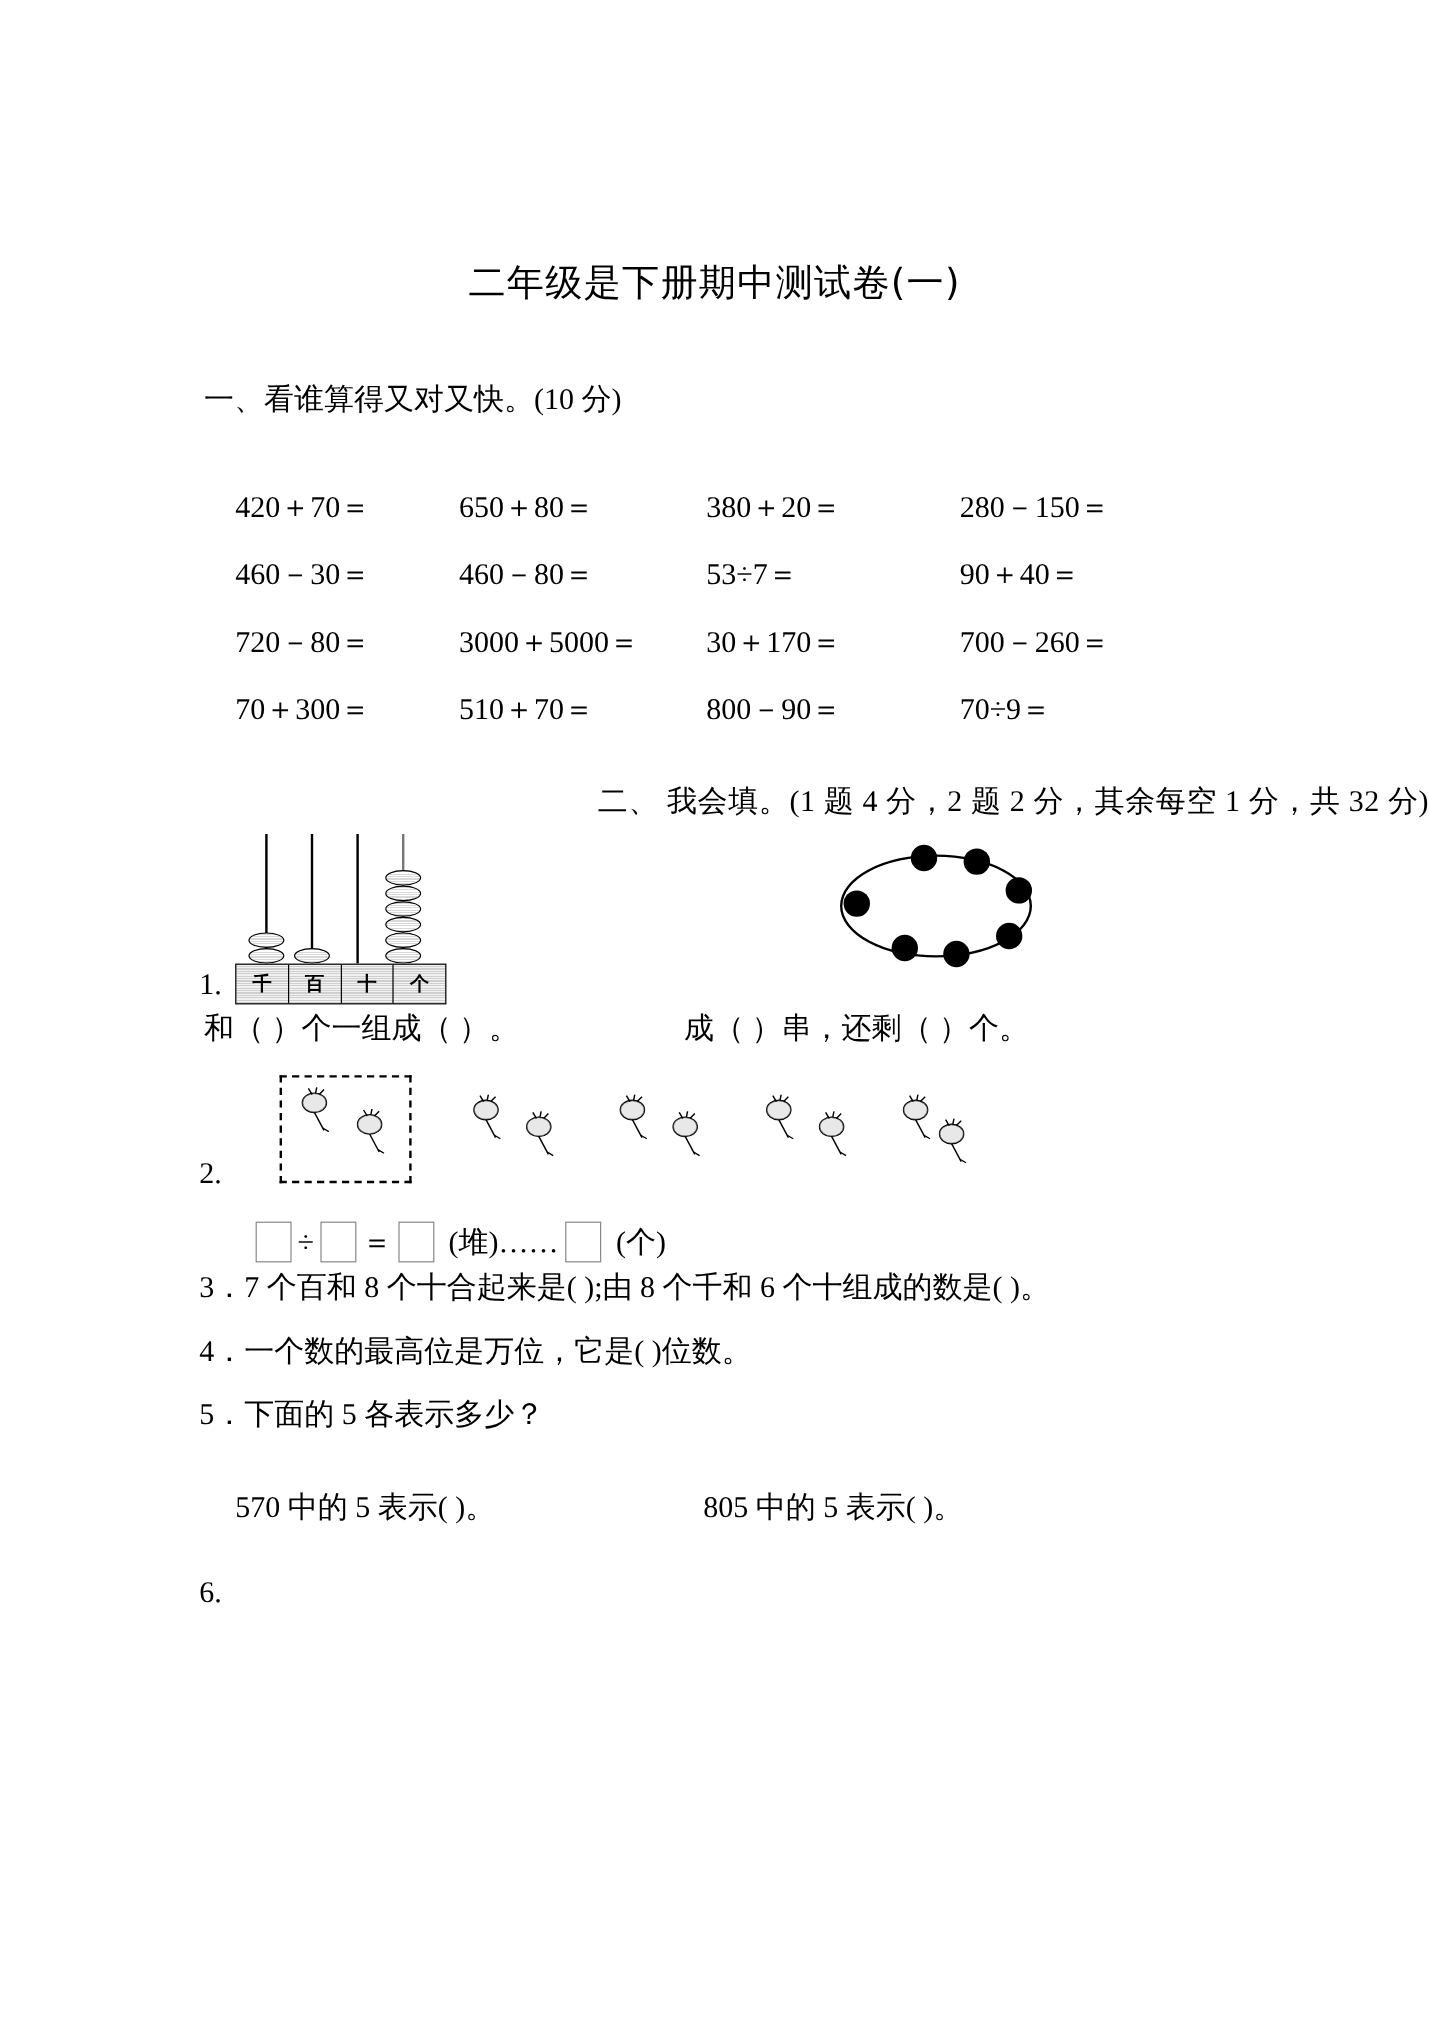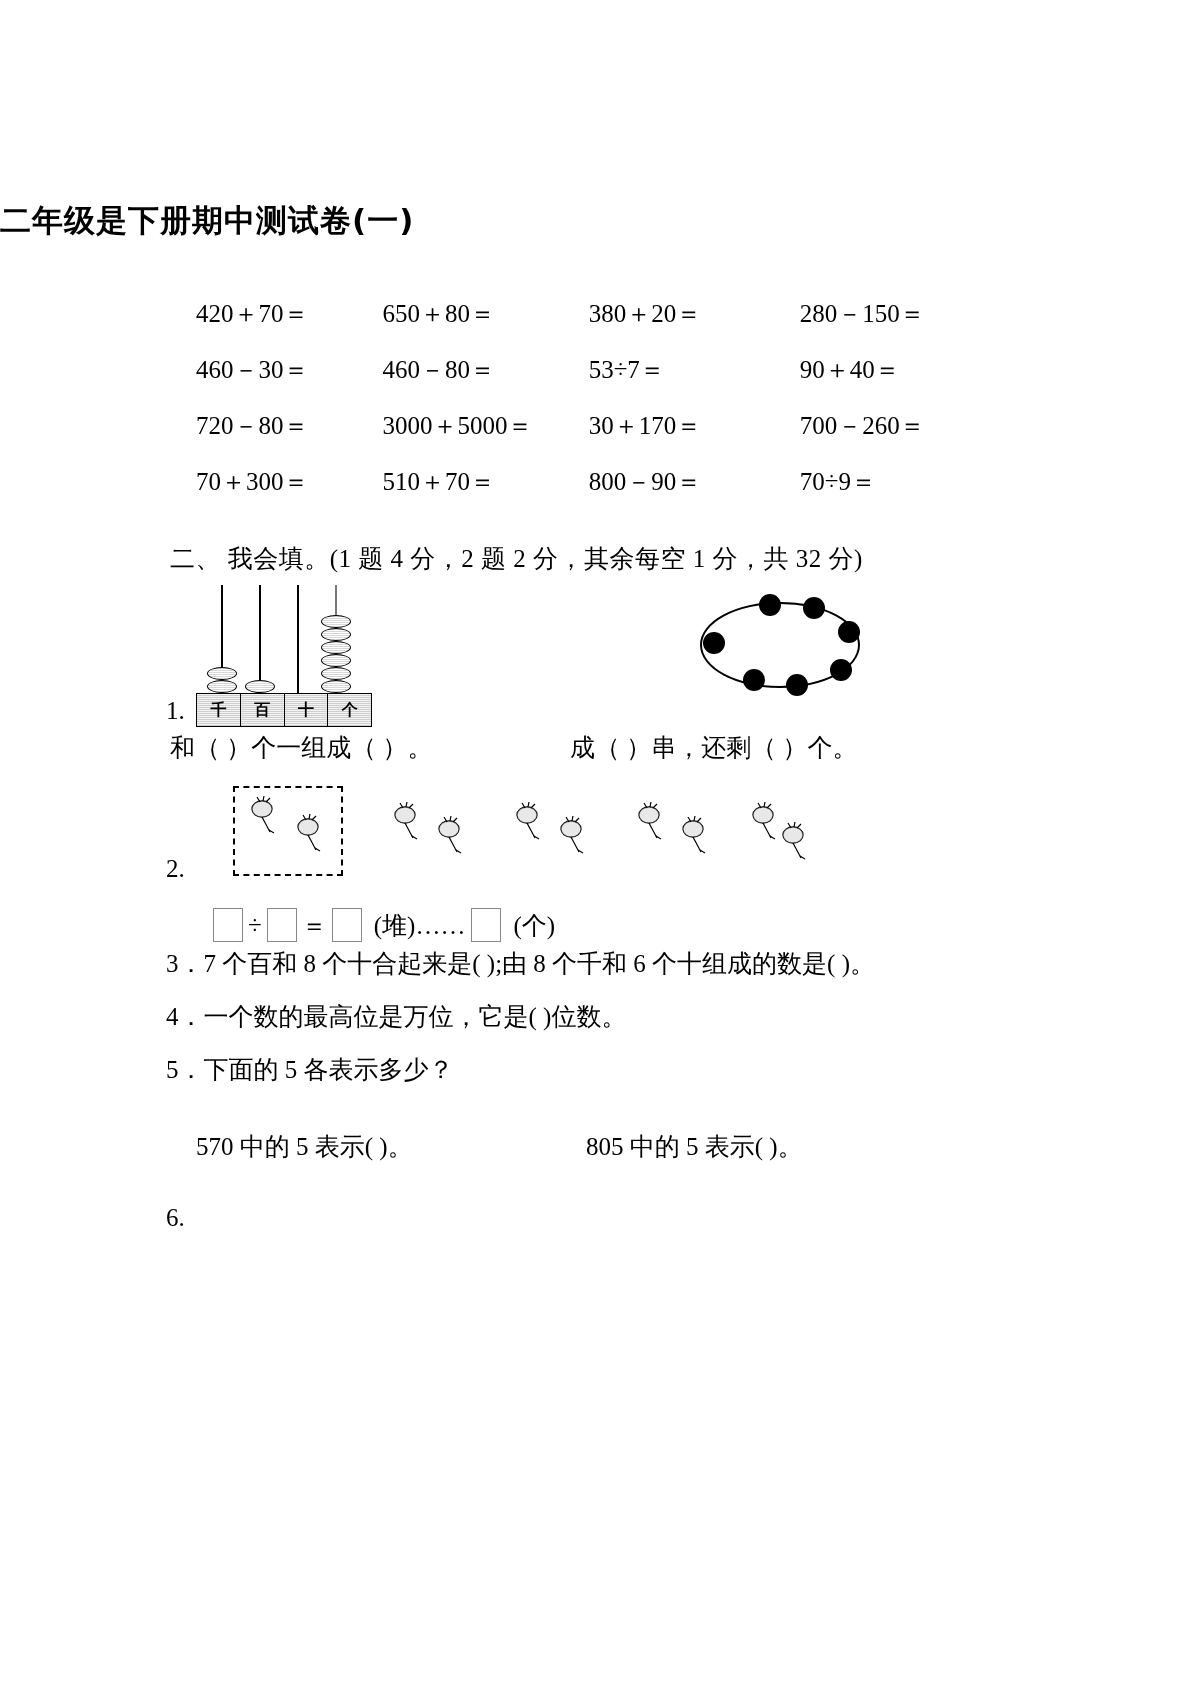--- a/index.html
+++ b/index.html
@@ -17,39 +17,39 @@
   }
   .page {
     position: relative;
     width: 1191px;
     height: 1684px;
     padding: 0;
   }
 
   
   .doc-title {
-    text-align: left;
+    text-align: center;
     font-family: "DejaVu Sans", "Liberation Sans", sans-serif;
-    font-weight: bold;
+    font-weight: normal;
     font-size: 31px;
     letter-spacing: 1px;
-    margin: 0;
+    margin: 16px;
     padding-top: 205px;
     line-height: 1;
   }
 
   
   .section-head {
     font-size: 25px;
     margin: 0;
     padding-left: 170px;
     line-height: 1;
   }
   #section-1-head { padding-top: 53px; }
-  #section-2-head { padding-top: 52px; letter-spacing: 0.5px; }
+  #section-2-head { padding-top: 52px; letter-spacing: 0.5px; text-align: right; }
 
   
   .calc-grid {
     margin: 0;
     padding: 0;
     padding-left: 196px;
     padding-top: 34px;
     width: 800px;
   }
   .calc-row {
@@ -239,20 +239,21 @@
   .q-line.indent { padding-left: 196px; margin-top: 24px; }
   .q-line .half { display: inline-block; width: 390px; }
 </style>
 </head>
 <body>
 
 <div class="page">
 
   <h1 class="doc-title">二年级是下册期中测试卷(一)</h1>
 
+  <div class="section-head" id="section-1-head">一、看谁算得又对又快。(10 分)</div>
 
   <div class="calc-grid">
     <div class="calc-row">
       <div class="calc-cell">420＋70＝</div>
       <div class="calc-cell">650＋80＝</div>
       <div class="calc-cell">380＋20＝</div>
       <div class="calc-cell">280－150＝</div>
     </div>
     <div class="calc-row">
       <div class="calc-cell">460－30＝</div>

